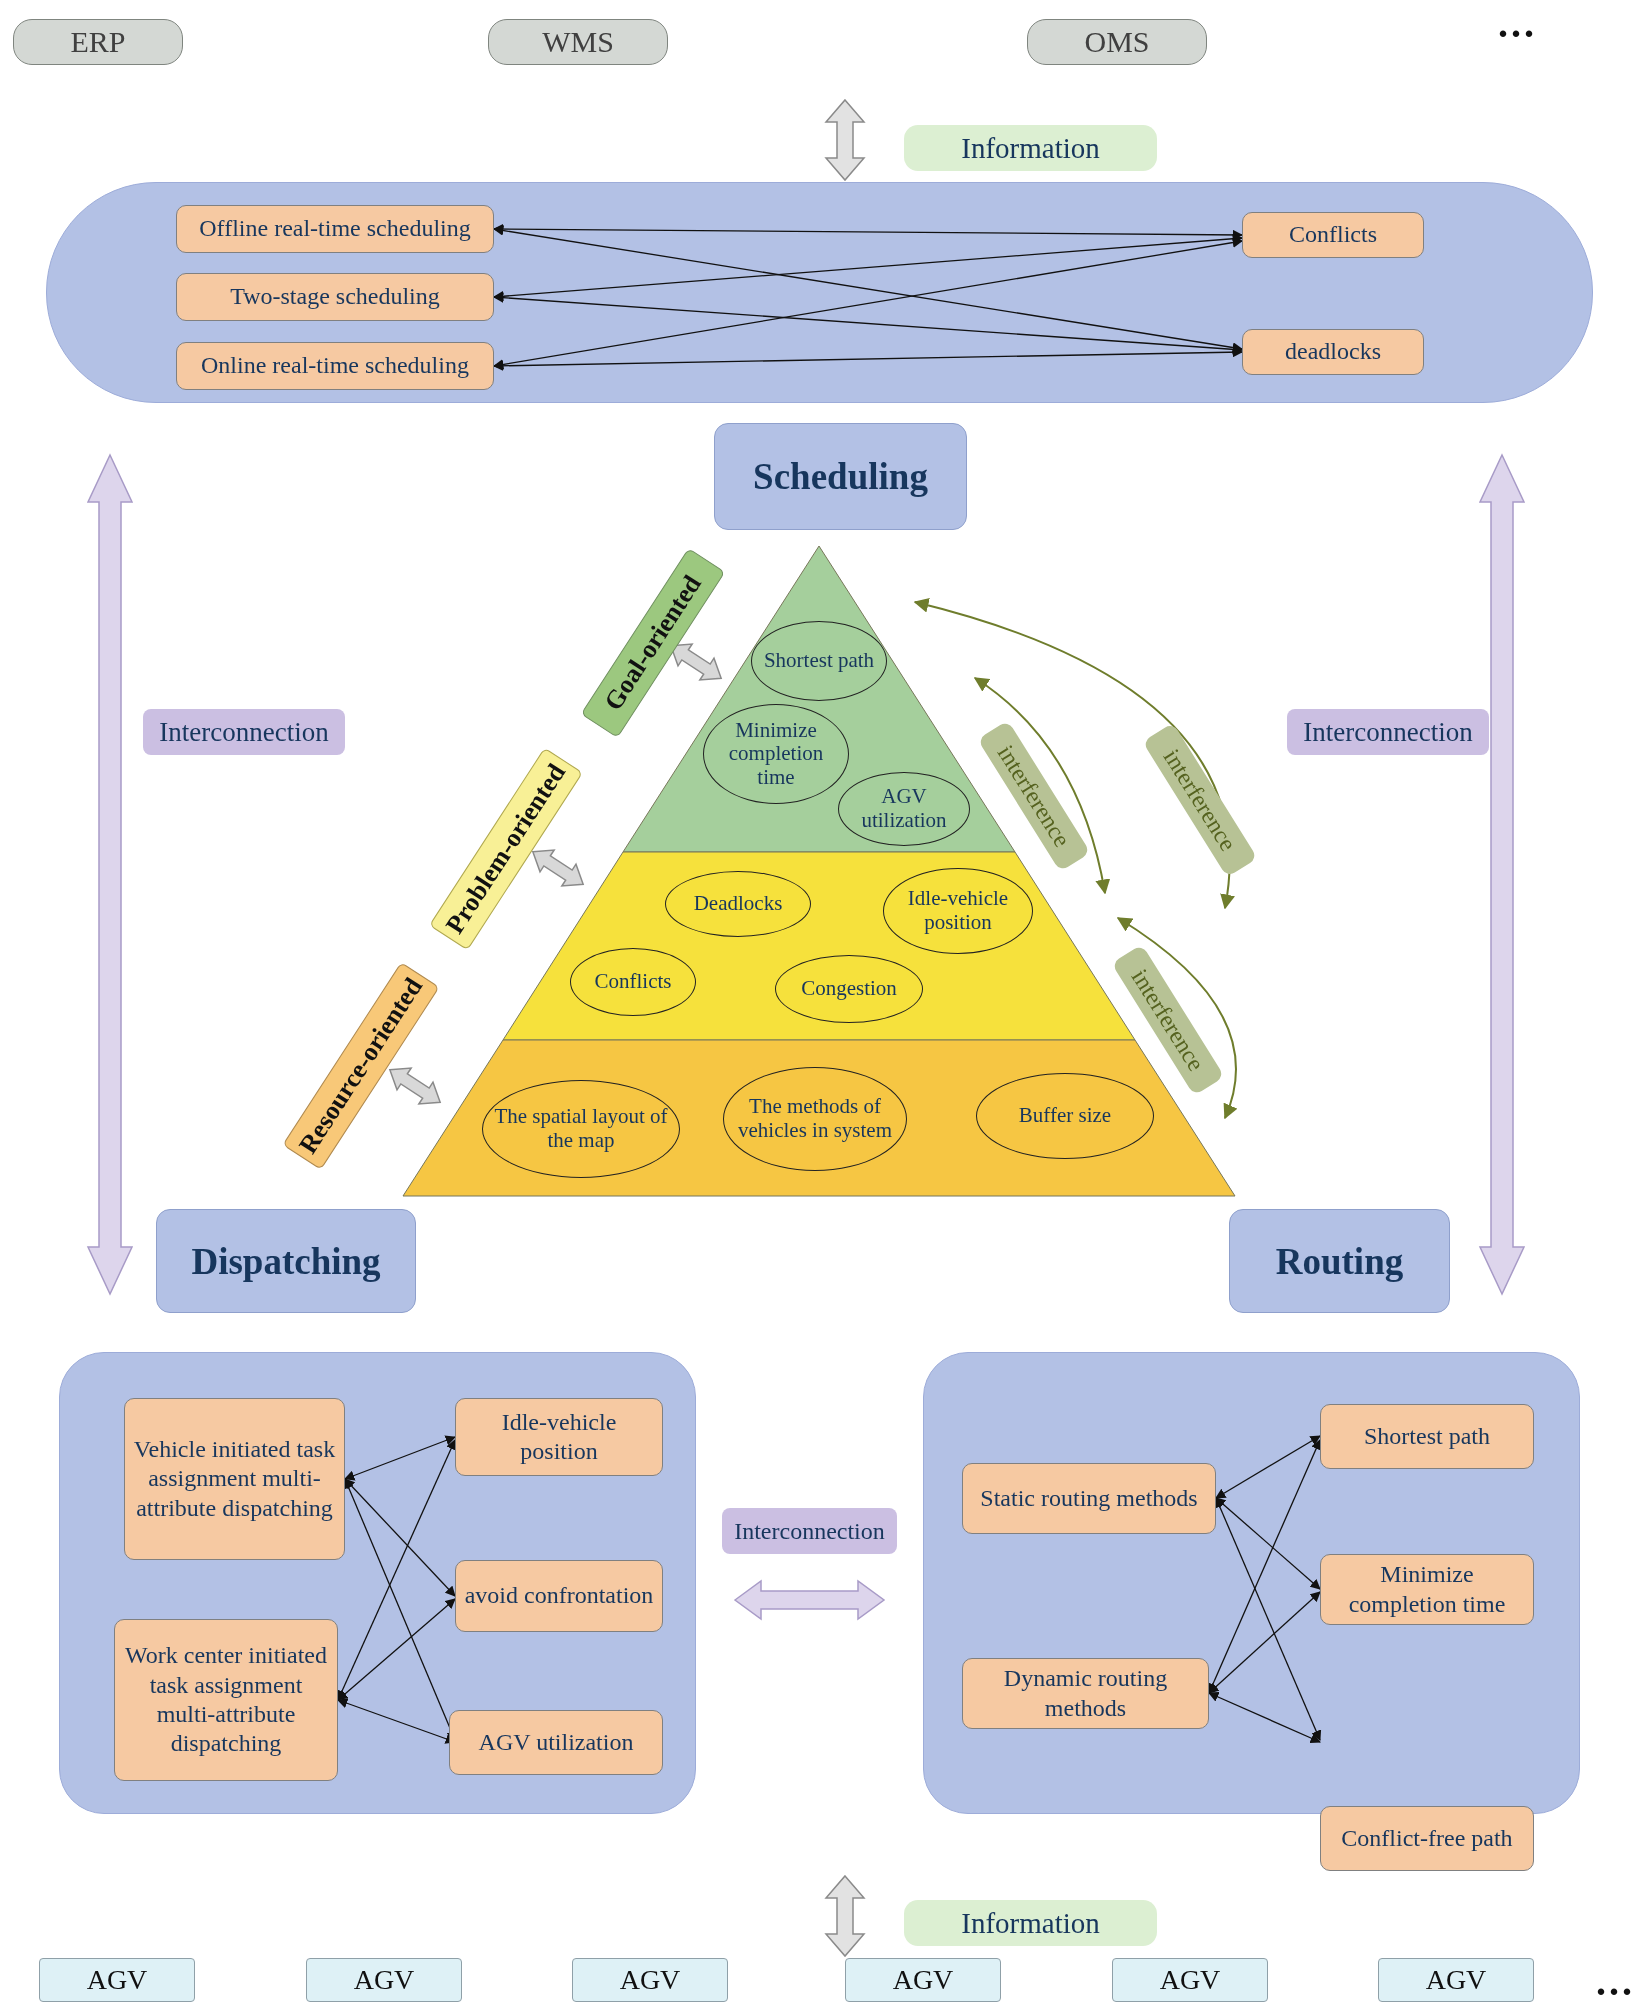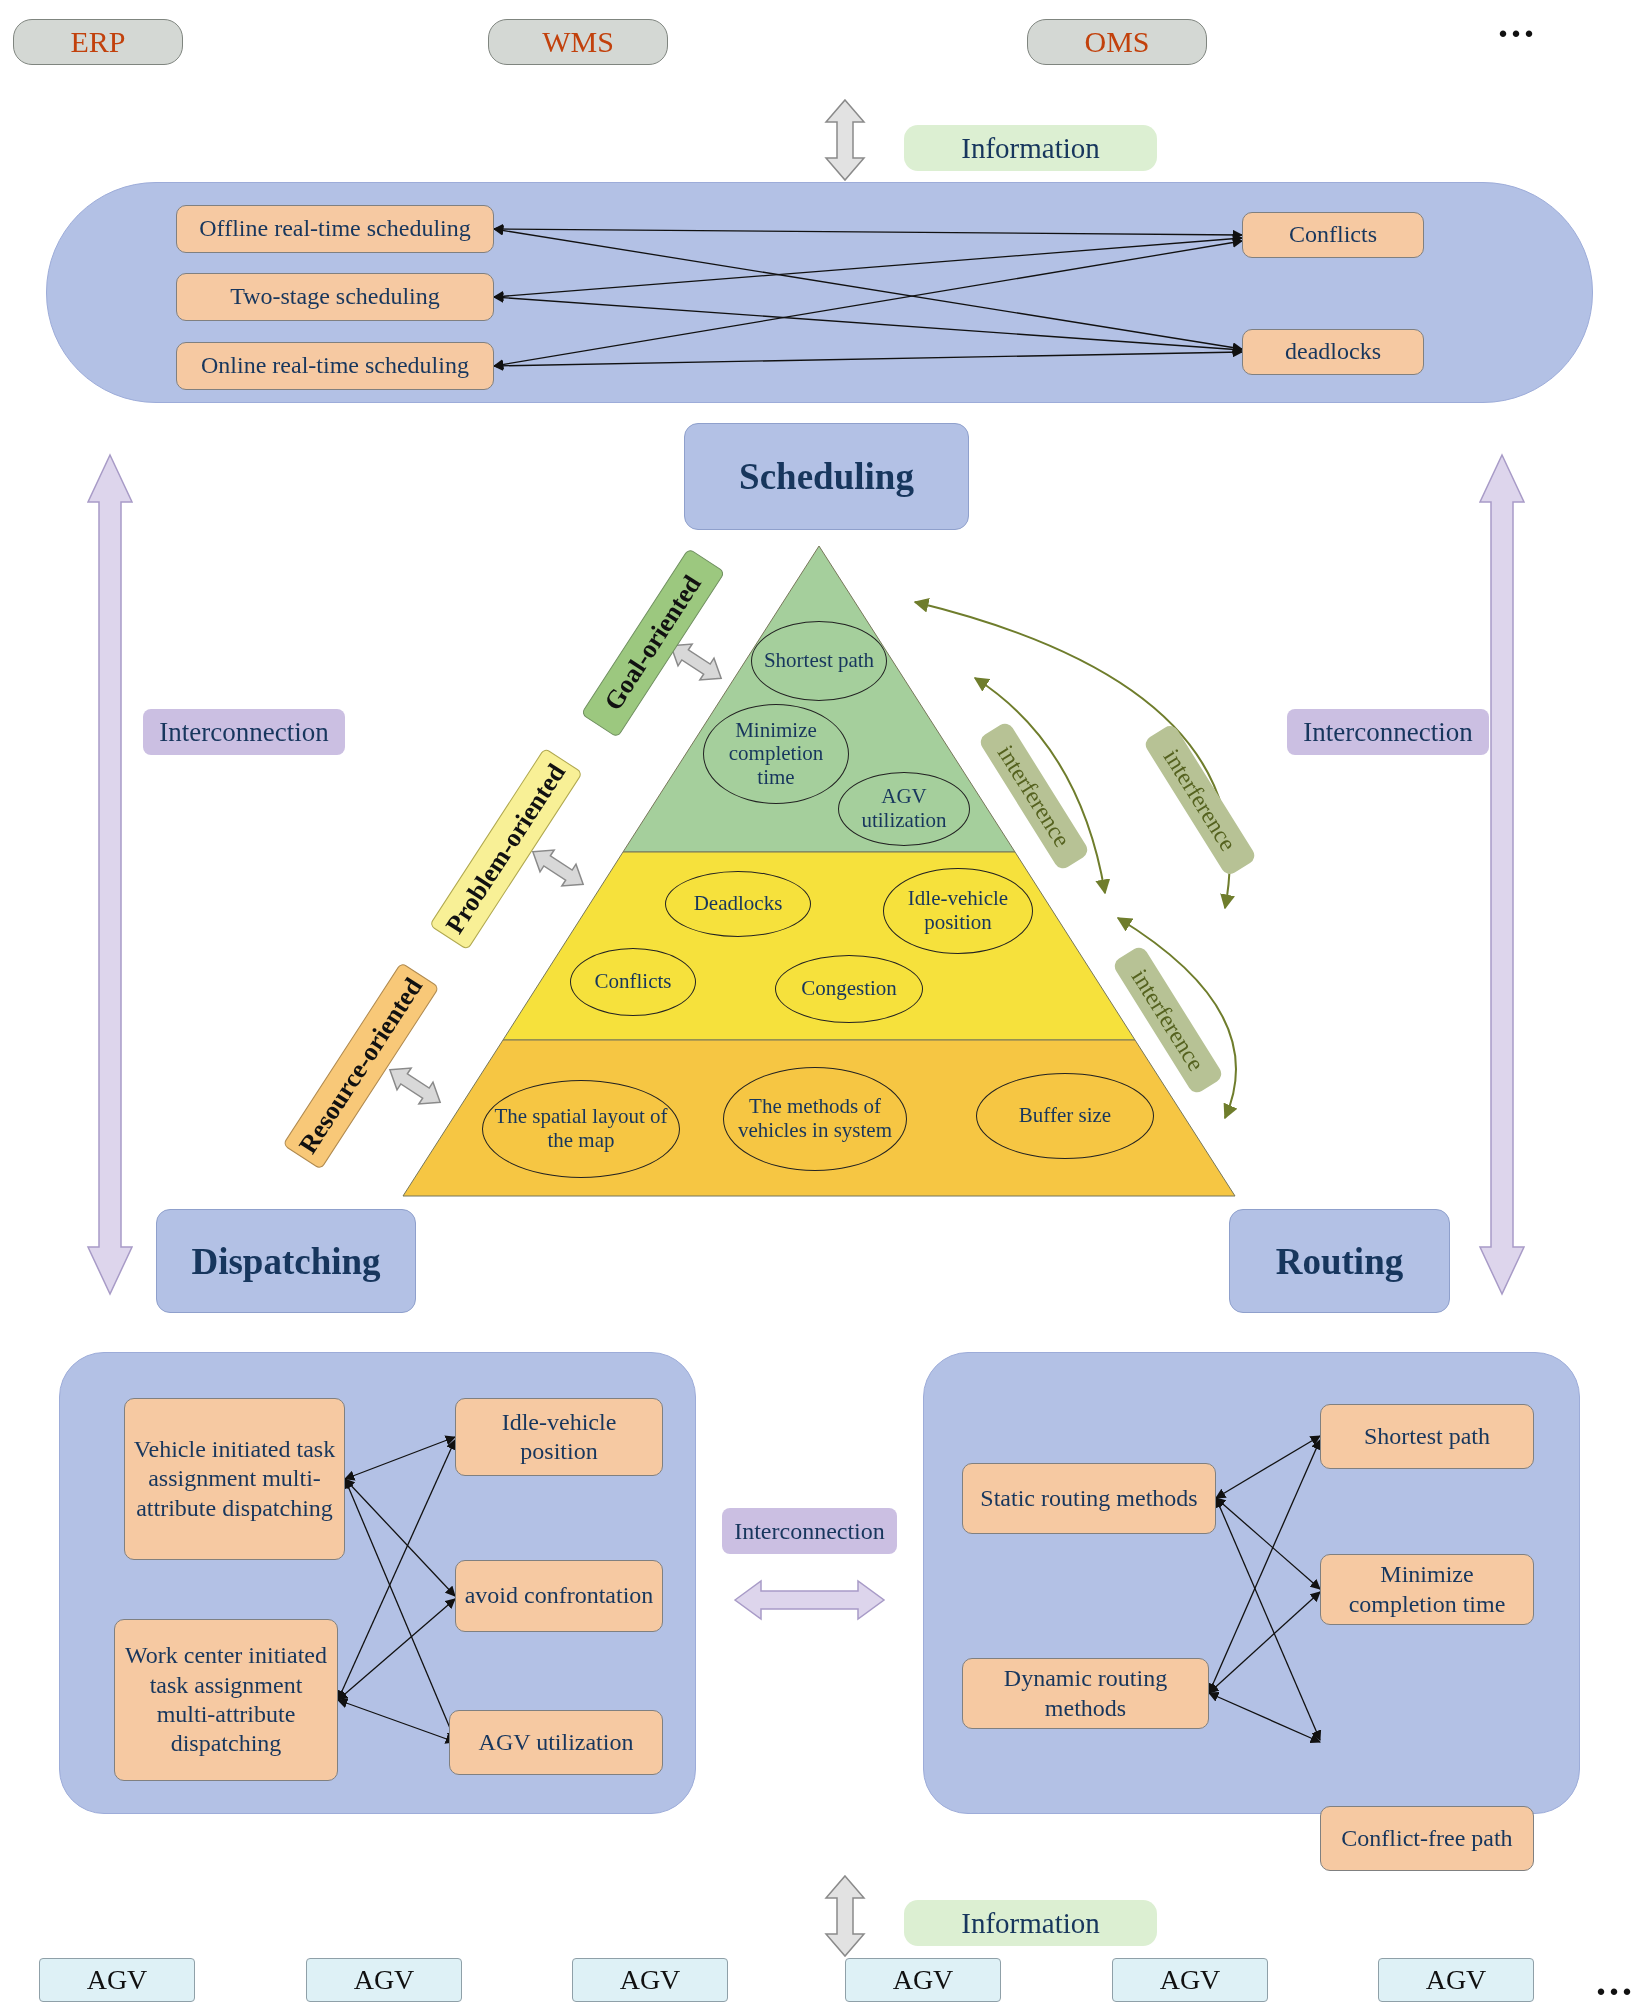--- a/index.html
+++ b/index.html
@@ -1,21 +1,21 @@
 <!DOCTYPE html>
 <html><head>
 <meta charset="utf-8">
 <style>
   * { margin:0; padding:0; box-sizing:border-box; }
   html,body { width:1650px; height:2009px; }
   body { position:relative; background:#ffffff; overflow:hidden;
          font-family:"Liberation Serif","DejaVu Serif",serif; color:#17365d; }
   .abs { position:absolute; }
   .box { display:flex; align-items:center; justify-content:center; text-align:center; }
-  .sys { background:#d4d8d4; border:1px solid #7f857f; border-radius:19px; font-size:30px; color:#c2410c; }
+  .sys { background:#d4d8d4; border:1px solid #7f857f; border-radius:19px; font-size:30px; color:#404040; }
   .info { background:#dcefd2; border-radius:14px; font-size:29px; color:#17365d;margin-top:8px; }
   .stadium { background:#b3c1e5; border:1px solid #9dacd9; border-radius:110px; z-index:1; }
   .panel { background:#b3c1e5; border:1px solid #9dacd9; border-radius:45px; z-index:1; }
   .obox { background:#f6c9a2; border:1px solid #808080; border-radius:10px; font-size:24px; line-height:1.22; padding:2px 8px; z-index:3; }
   .title { background:#b3c1e5; border:1px solid #8fa0cc; border-radius:14px; font-size:37px; font-weight:bold; z-index:3; }
   .ell { border:1px solid #222; border-radius:50%; background:transparent; font-size:21px; line-height:1.12; padding:0 8px; z-index:3; }
   .rotlab { font-size:26px; font-weight:bold; color:#111; border-radius:6px; z-index:3; }
   .intf { background:#b7c295; border-radius:9px; font-size:24px; color:#55621f; z-index:3; }
   .interconn { background:#cbbfe2; border-radius:8px; font-size:27px; z-index:3; }
   .agv { background:#def1f6; border:1px solid #8fa0a8; border-radius:4px; font-size:28px; color:#111; }
@@ -107,21 +107,21 @@
 
 <div class="abs info box z3" style="left:904px;top:117px;width:253px;height:46px">Information</div>
 <div class="abs info box z3" style="left:904px;top:1892px;width:253px;height:46px">Information</div>
 
 <div class="abs obox box" style="left:176px;top:205px;width:318px;height:48px">Offline real-time scheduling</div>
 <div class="abs obox box" style="left:176px;top:273px;width:318px;height:48px">Two-stage scheduling</div>
 <div class="abs obox box" style="left:176px;top:342px;width:318px;height:48px">Online real-time scheduling</div>
 <div class="abs obox box" style="left:1242px;top:212px;width:182px;height:46px">Conflicts</div>
 <div class="abs obox box" style="left:1242px;top:329px;width:182px;height:46px">deadlocks</div>
 
-<div class="abs title box" style="left:684px;top:423px;width:285px;height:107px">Scheduling</div>
+<div class="abs title box" style="left:714px;top:423px;width:253px;height:107px">Scheduling</div>
 <div class="abs title box" style="left:156px;top:1209px;width:260px;height:104px">Dispatching</div>
 <div class="abs title box" style="left:1229px;top:1209px;width:221px;height:104px">Routing</div>
 
 <div class="abs ell box" style="left:751px;top:621px;width:136px;height:80px">Shortest path</div>
 <div class="abs ell box" style="left:703px;top:704px;width:146px;height:100px">Minimize completion time</div>
 <div class="abs ell box" style="left:838px;top:772px;width:132px;height:74px">AGV utilization</div>
 
 <div class="abs ell box" style="left:665px;top:871px;width:146px;height:66px">Deadlocks</div>
 <div class="abs ell box" style="left:883px;top:868px;width:150px;height:86px">Idle-vehicle position</div>
 <div class="abs ell box" style="left:570px;top:948px;width:126px;height:68px">Conflicts</div>

